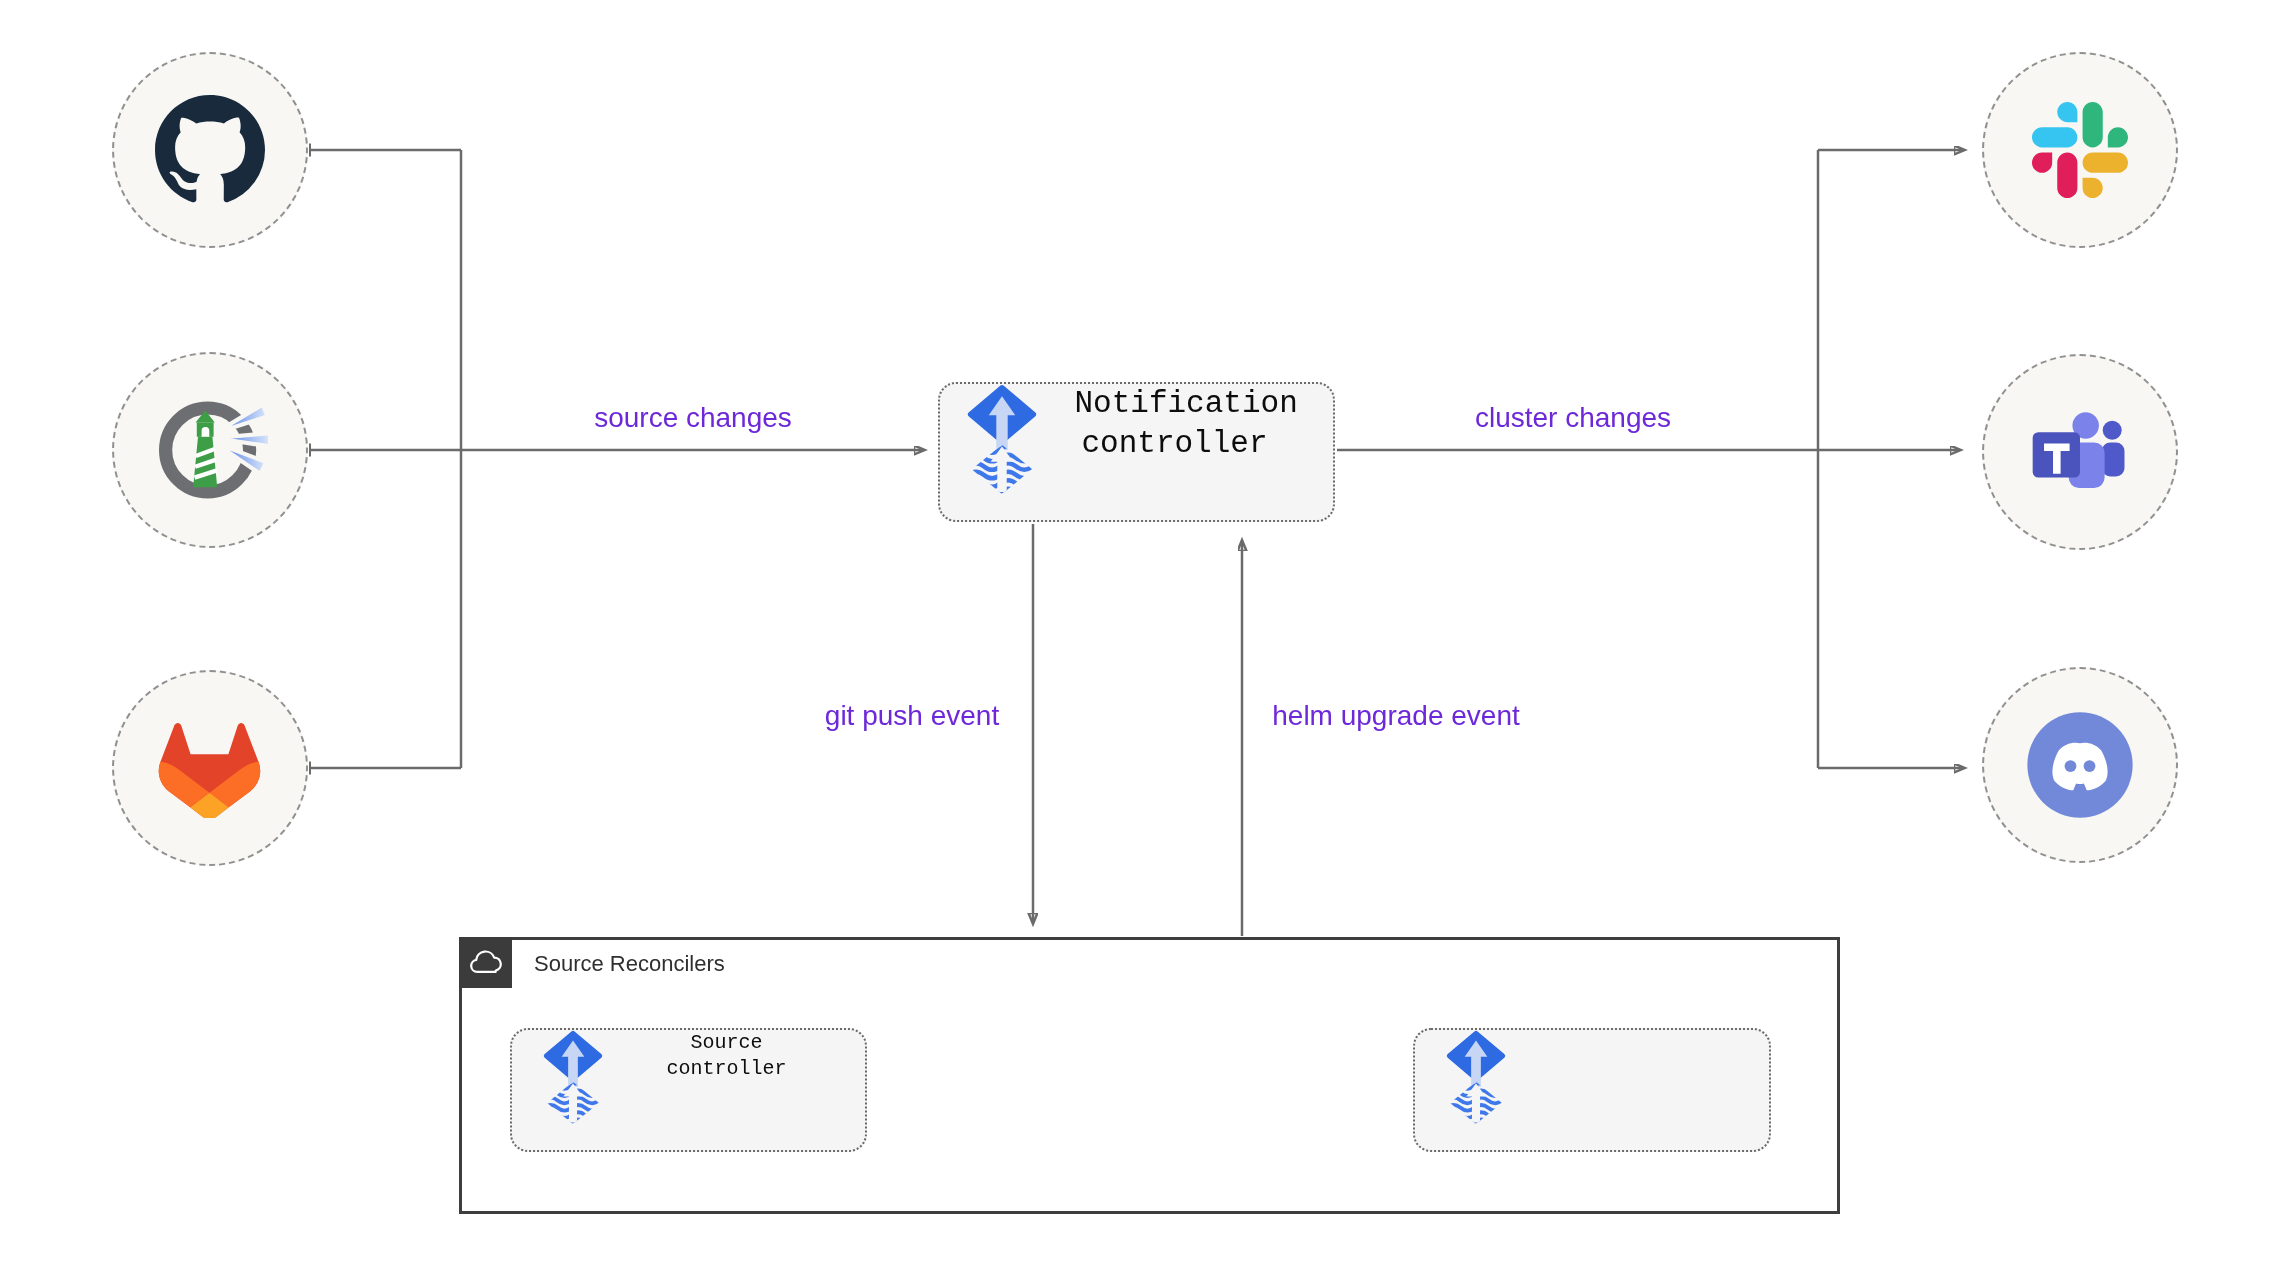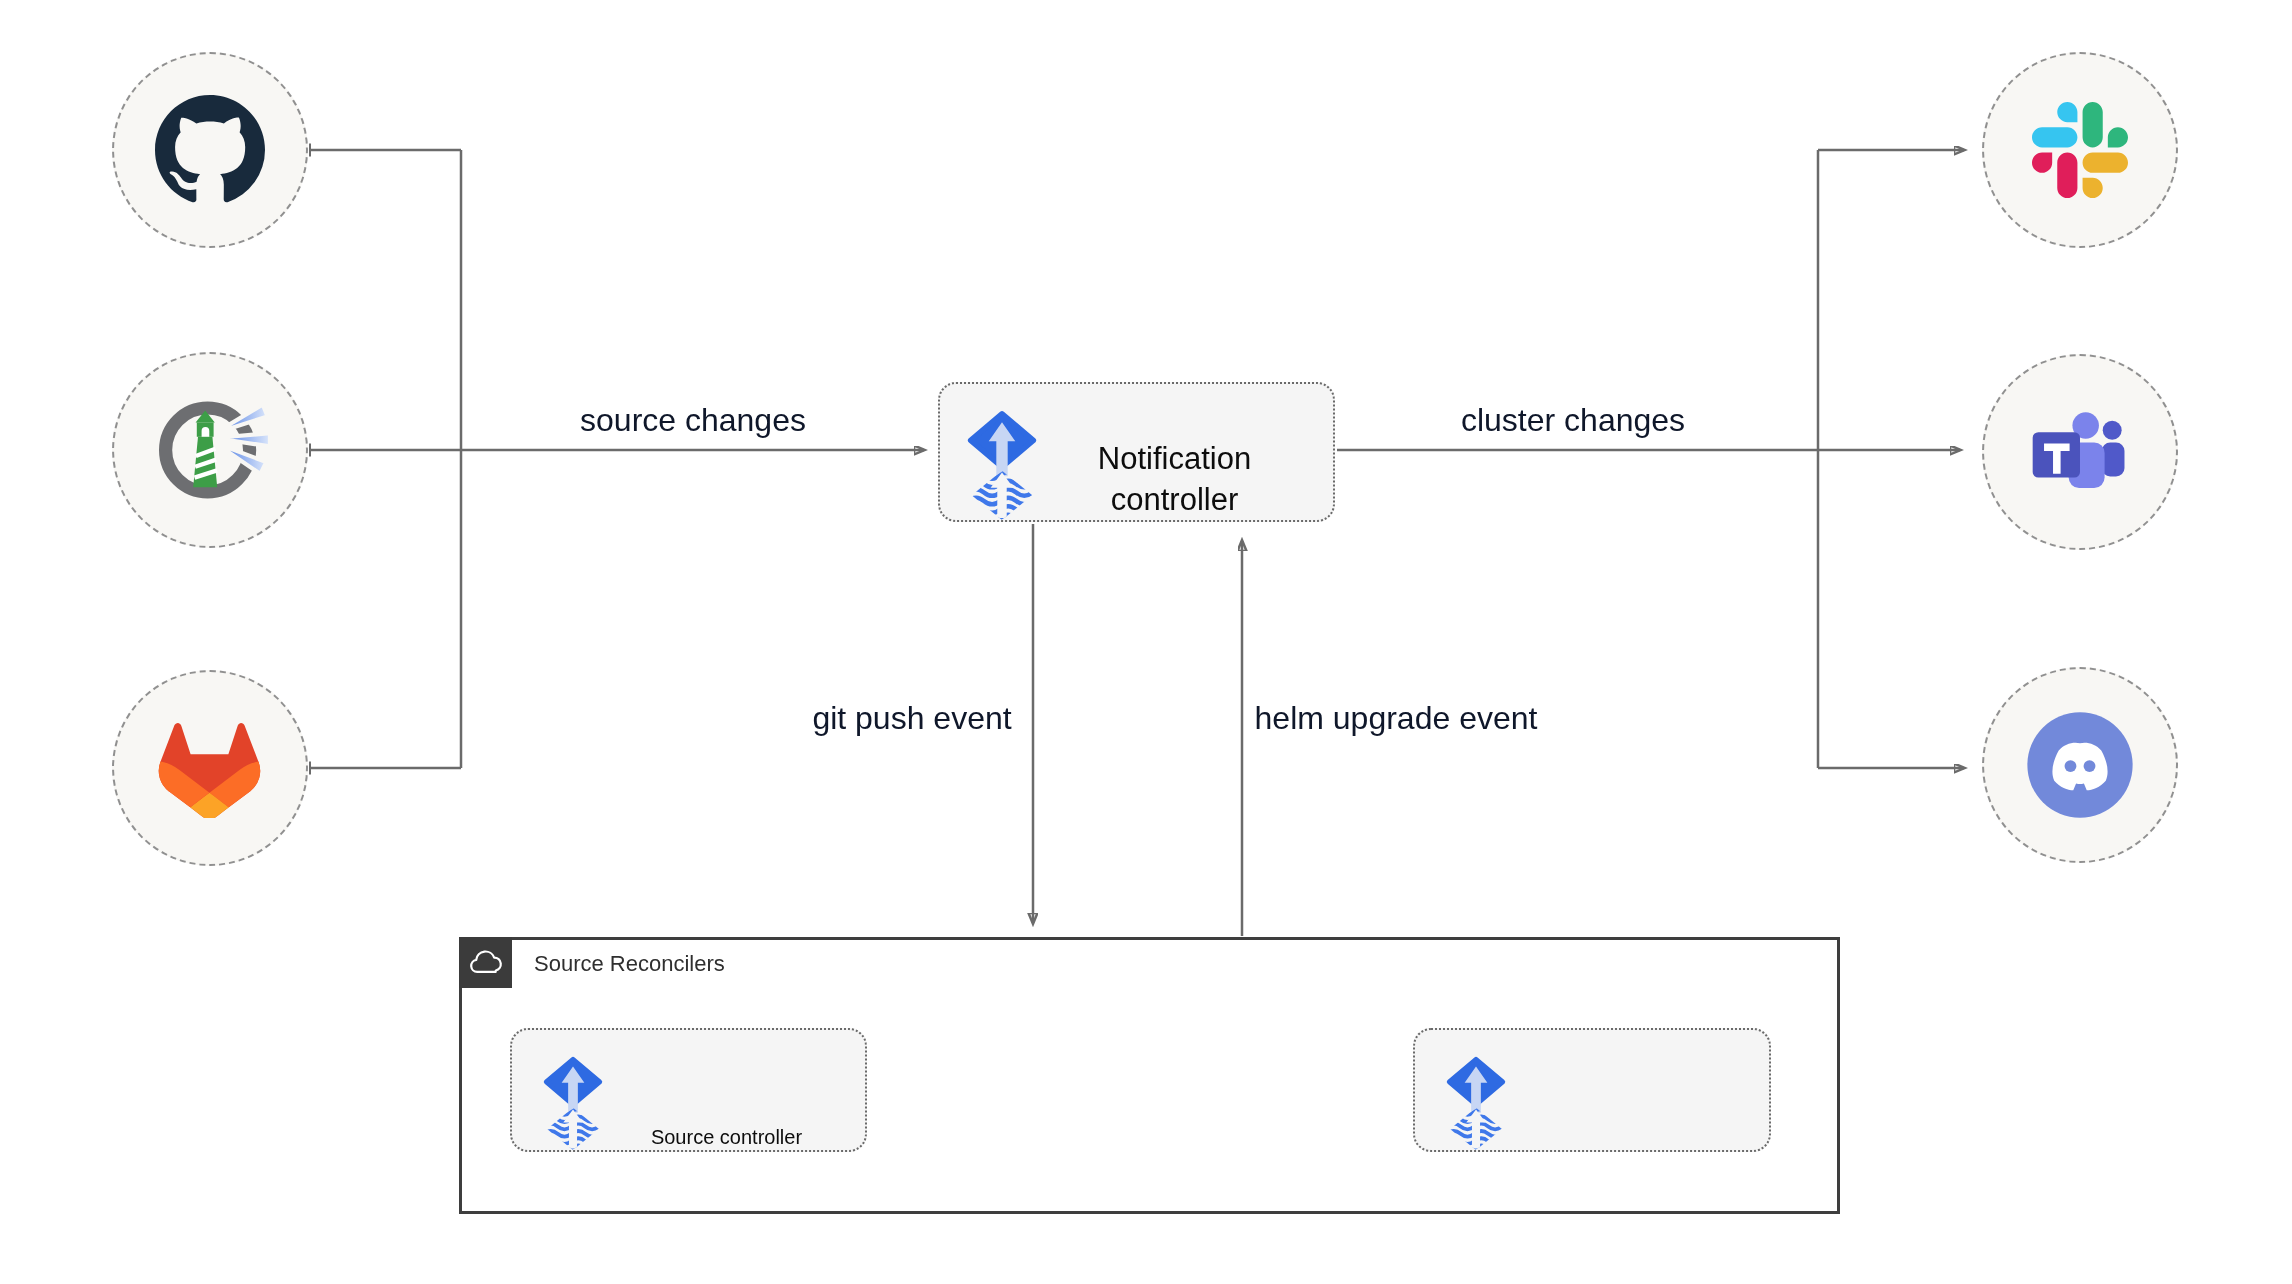--- a/index.html
+++ b/index.html
@@ -14,37 +14,37 @@
   
   .int-circle{
     position:absolute;width:196px;height:196px;border-radius:50%;
     background:#f8f7f4;border:2px dashed #909090;box-sizing:border-box;
     display:flex;align-items:center;justify-content:center;z-index:2;
   }
 
   
   .node{
     position:absolute;background:#f5f5f5;border:2px dotted #6a6a6a;border-radius:18px;
-    box-sizing:border-box;display:flex;align-items:flex-end;z-index:2;
+    box-sizing:border-box;display:flex;align-items:flex-start;z-index:2;font-family:Liberation Mono, monospace;
   }
   .node-label{
     flex:1;text-align:center;font-size:31px;line-height:1.3;color:#0d0d0d;
     max-width:200px;margin:0 auto;
   }
   .node.notif{left:938px;top:382px;width:397px;height:140px;padding:0 22px 0 26px;}
   .node.small{top:1028px;height:124px;padding:0 16px 0 30px;}
   .node.small .node-label{font-size:20px;max-width:180px;}
   .node.src{left:510px;width:357px;}
   .node.kus{left:958px;width:357px;}
   .node.hel{left:1413px;width:358px;}
   .flux-svg{flex:0 0 auto;}
 
   
   .edge-label{
-    position:absolute;transform:translateX(-50%);font-size:32px;color:#0f172a;
+    position:absolute;transform:translateX(-50%);font-size:28px;color:#6d28d9;
     white-space:nowrap;z-index:2;
   }
 
   
   .group{
     position:absolute;left:459px;top:937px;width:1381px;height:277px;
     border:3px solid #3e3e3e;box-sizing:border-box;background:#ffffff;z-index:1;
   }
   .group-badge{
     position:absolute;left:-3px;top:-3px;width:53px;height:51px;background:#3b3b3b;

